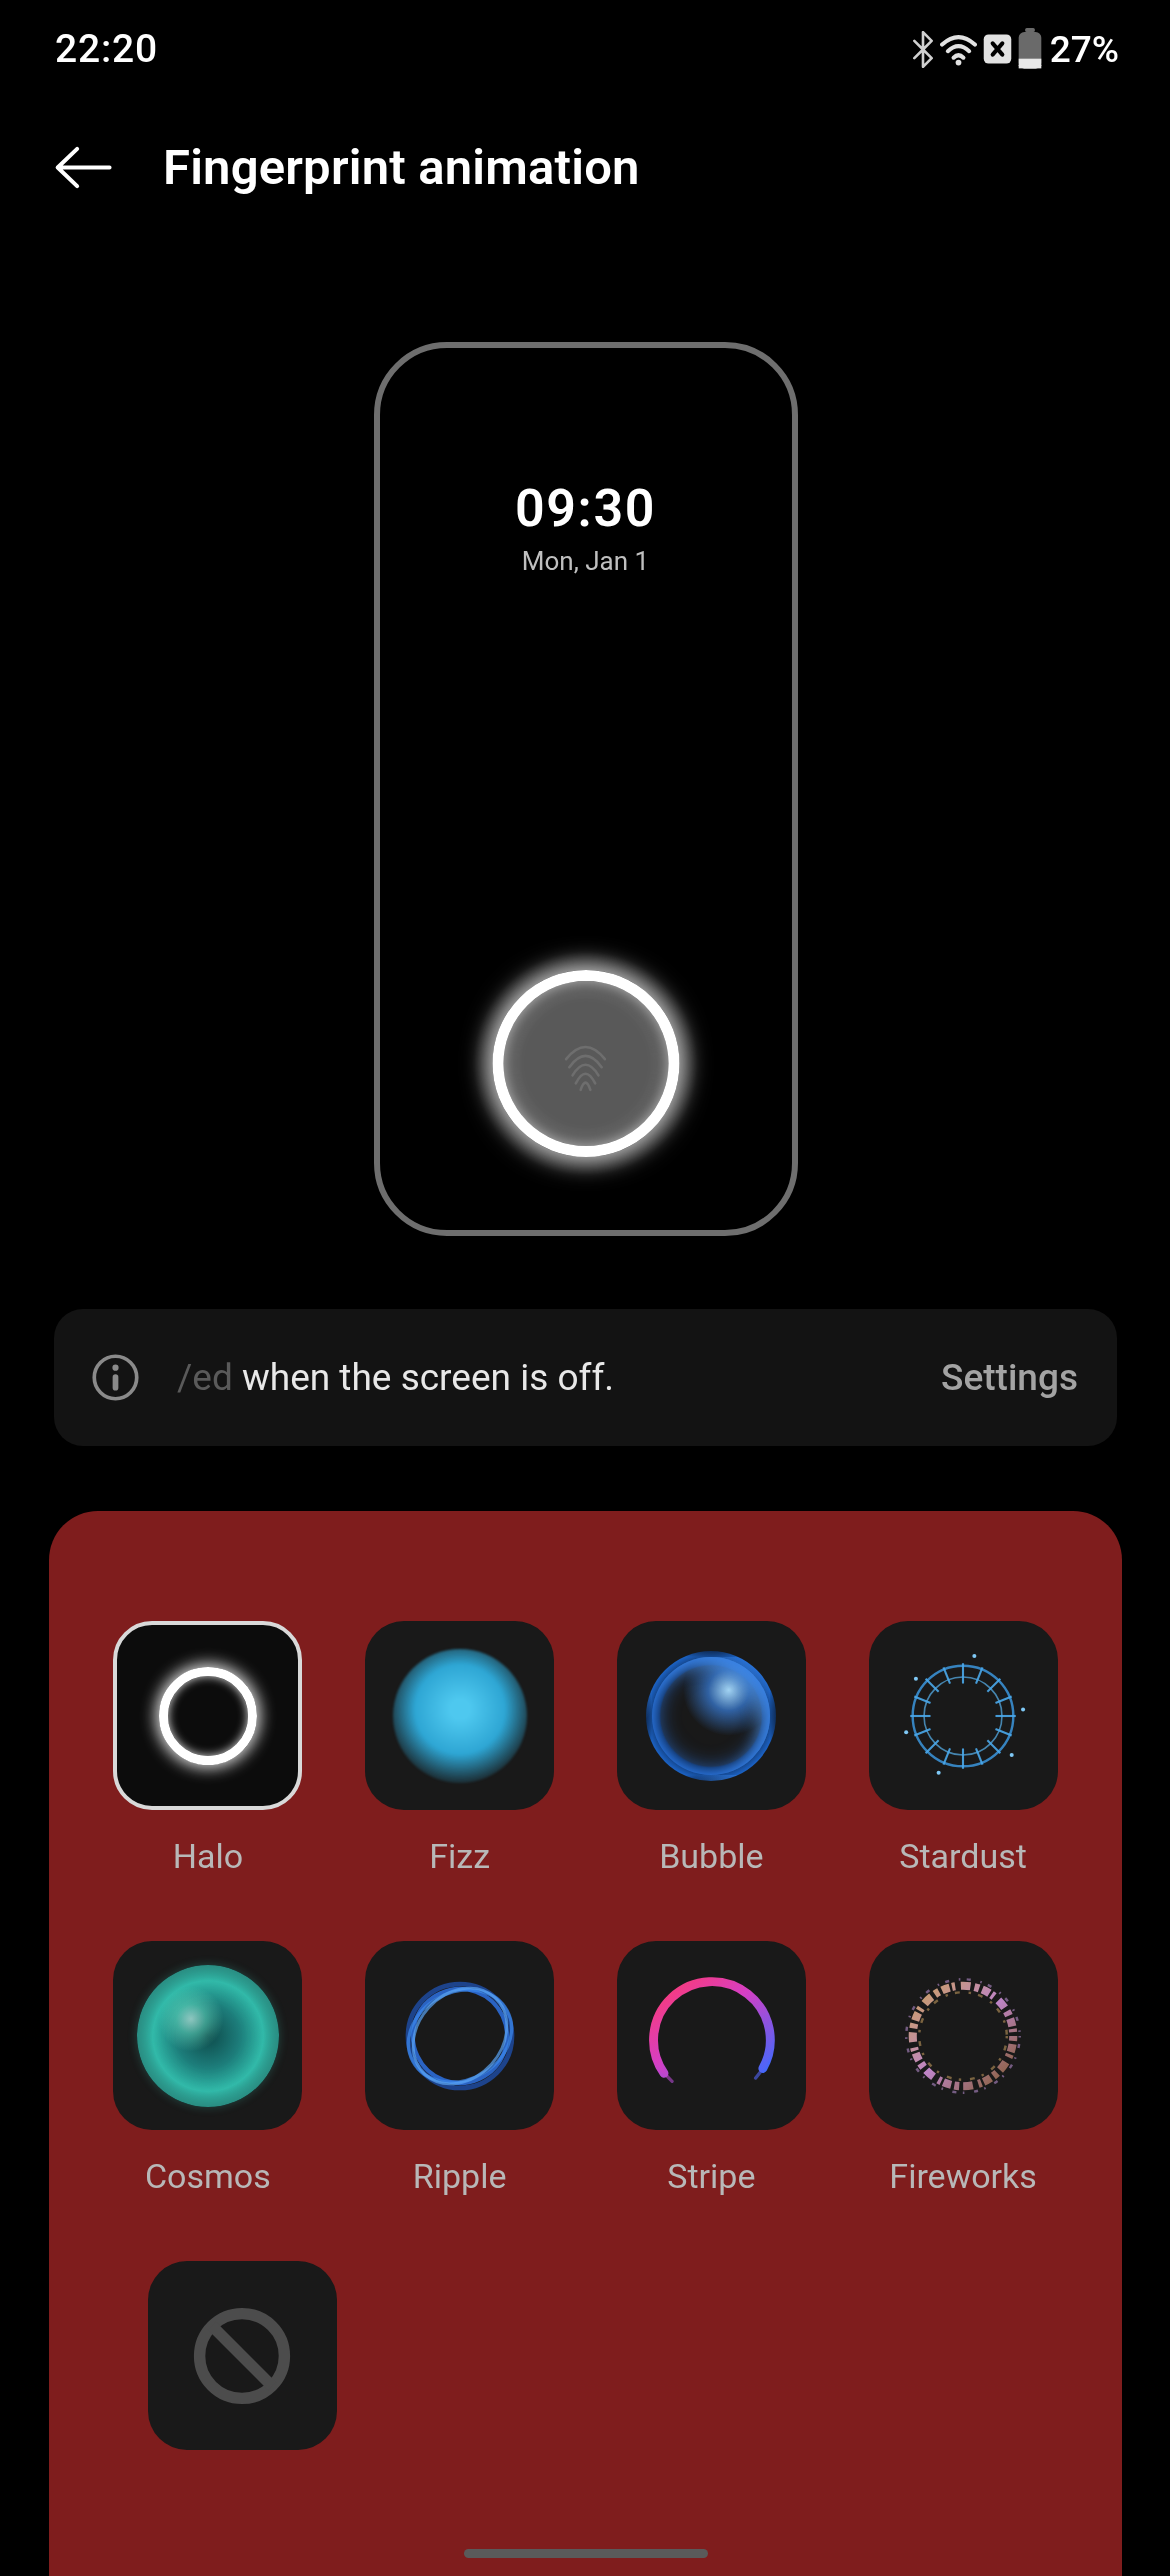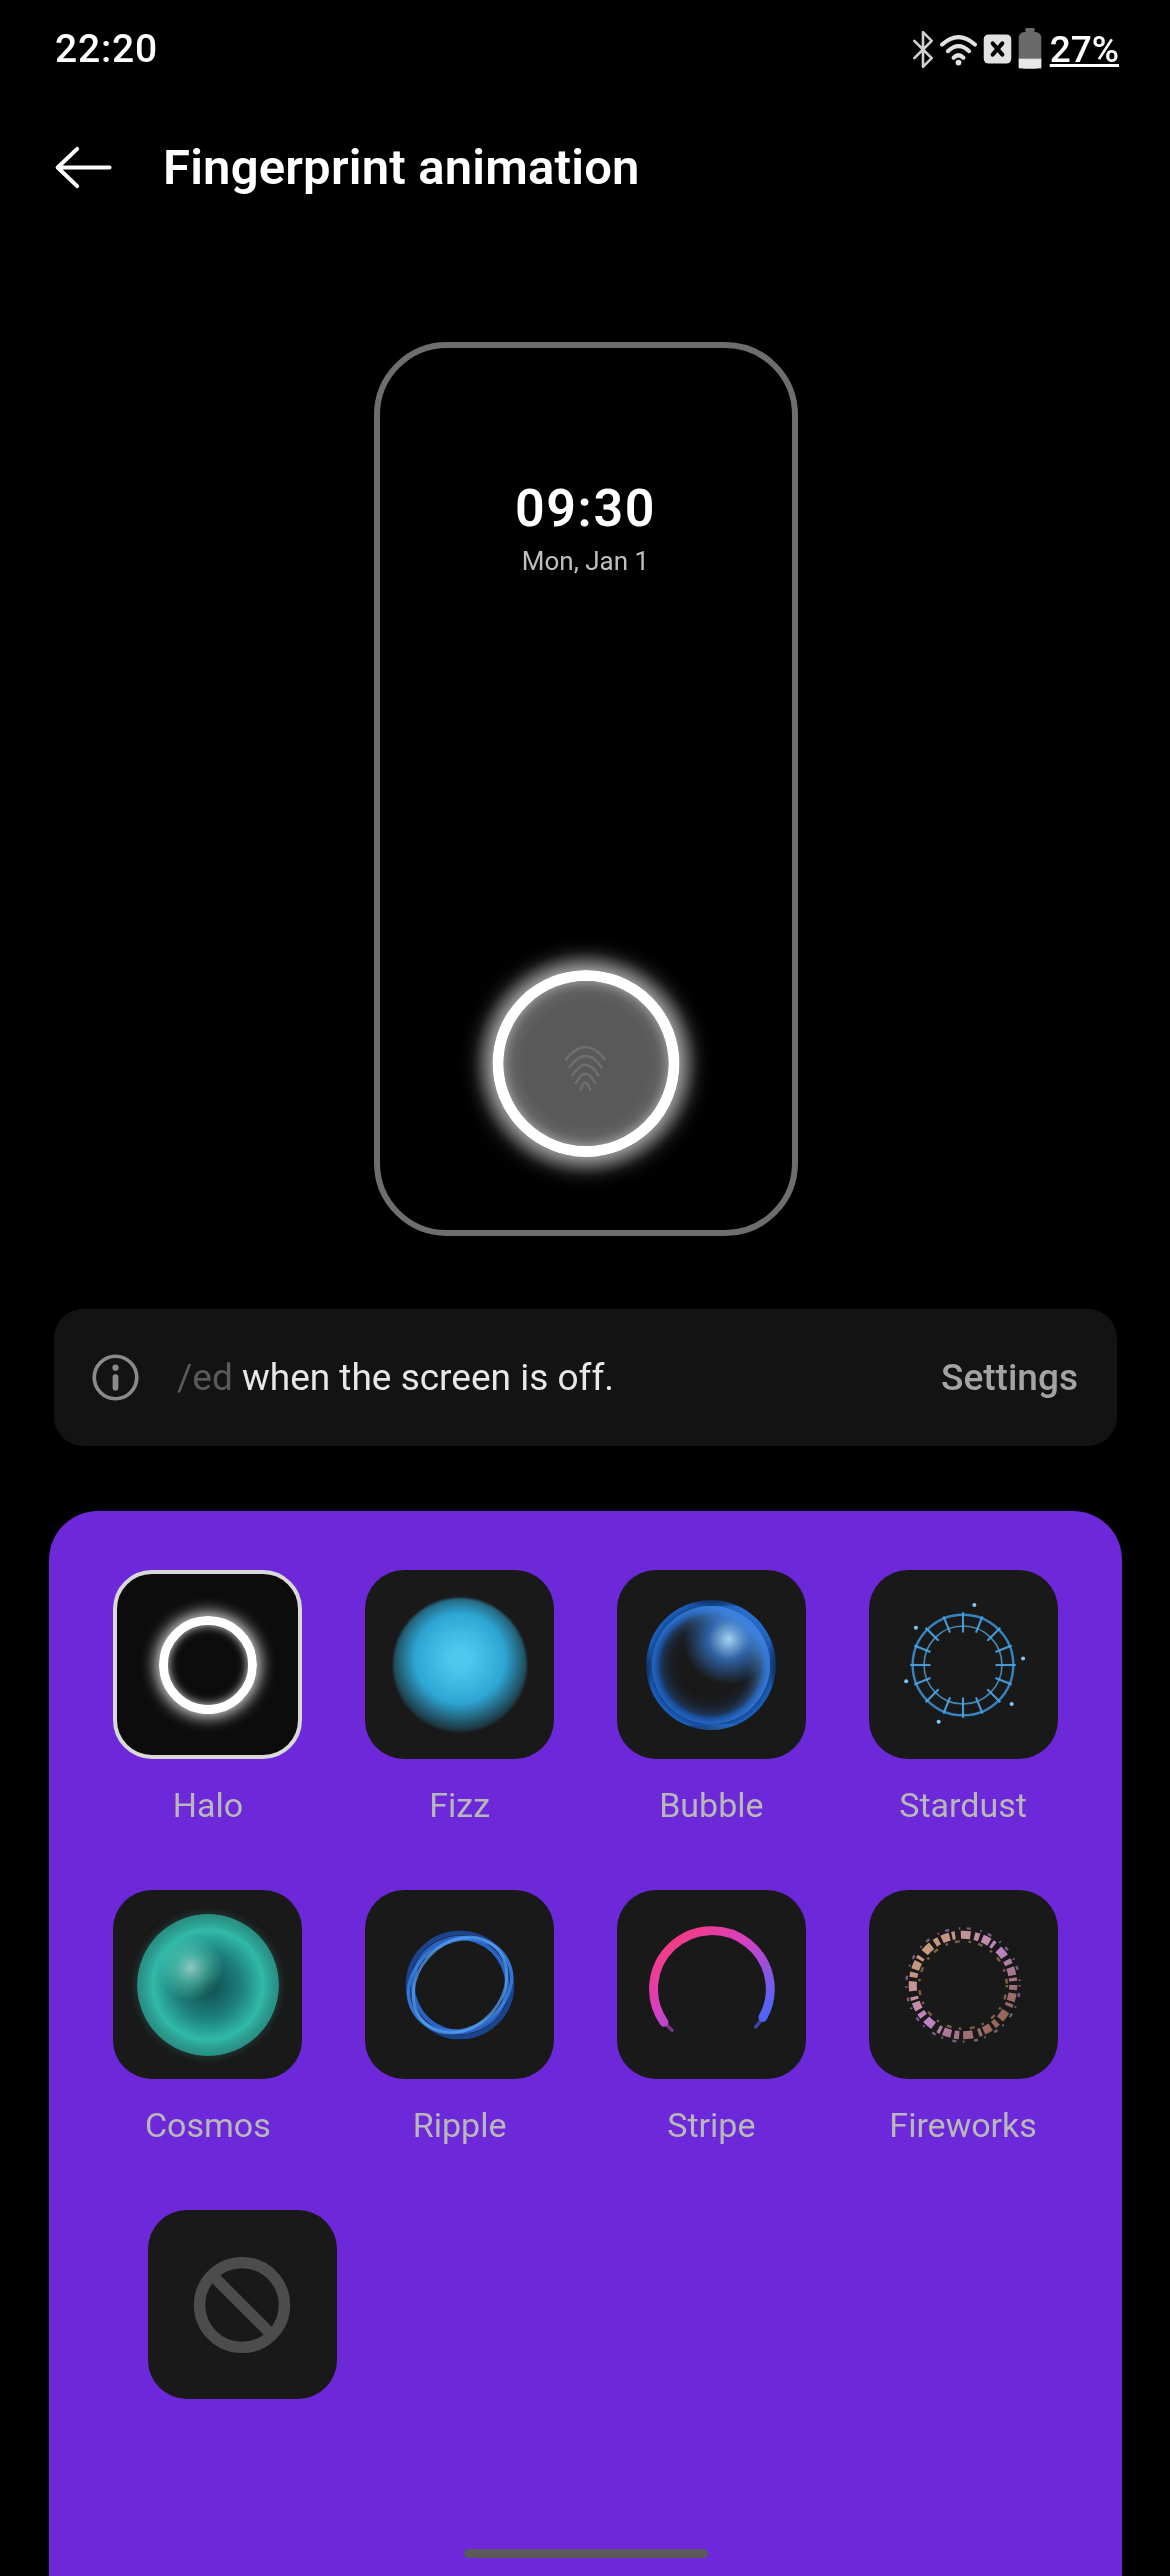--- a/index.html
+++ b/index.html
@@ -1,21 +1,21 @@
 <!DOCTYPE html>
 <html style="font-size:13px"><head>
   <meta charset="utf-8">
   <style>
     * { margin: 0; padding: 0; box-sizing: border-box; -webkit-font-smoothing: antialiased; }
     html, body { width: 1171px; height: 2576px; background: #000; font-family: -apple-system, Roboto, "Segoe UI", sans-serif; overflow: hidden; color: #fff; }
 
     
     .status-bar { height: 98px; display: flex; align-items: center; justify-content: space-between; padding: 0 52px 0 55px; }
     .status-time { font-size: 39px; font-weight: 500; letter-spacing: 0.8px; }
-    .status-right { display: flex; align-items: center; gap: 2px; text-decoration: underline; }
+    .status-right { display: flex; align-items: center; gap: 2px; }
     .status-icon { display: inline-flex; align-items: center; }
     .battery-pct { font-size: 37px; font-weight: 500; margin-left: 3.3px; }
 
     
     .header { height: 138px; display: flex; align-items: center; padding: 0 49px; gap: 49px; }
     .back-arrow { width: 65px; height: 65px; display: flex; align-items: center; justify-content: center; }
     .header-title { font-size: 49px; font-weight: 600; letter-spacing: 0.2px; }
 
     
     .preview-area { display: flex; align-items: center; justify-content: center; padding-top: 106px; padding-bottom: 49px; }
@@ -60,23 +60,23 @@
       gap: 33px;
     }
     .info-icon-wrap { width: 57px; height: 57px; display: flex; align-items: center; justify-content: center; flex-shrink: 0; }
     .info-text { font-size: 37px; color: #e8e8e8; flex: 1; white-space: nowrap; overflow: hidden; }
     .info-text-faded { color: #5a5a5a; }
     .settings-link { font-size: 37px; color: #a3a3a3; font-weight: 500; flex-shrink: 0; }
 
     
     .grid-panel {
       margin: 65px 49px 0;
-      background: #6d28d9;
+      background: #7f1d1d;
       border-radius: 49px 49px 0 0;
-      padding: 59px 33px 0;
+      padding: 110px 33px 0;
       height: 1066px;
     }
     .grid-row { display: flex; justify-content: space-around; margin-bottom: 65px; }
     .grid-item { display: flex; flex-direction: column; align-items: center; gap: 26px; width: 252px; }
     .thumb {
       width: 189px; height: 189px; border-radius: 39px;
       background: #191919;
       display: flex; align-items: center; justify-content: center;
       position: relative;
     }

